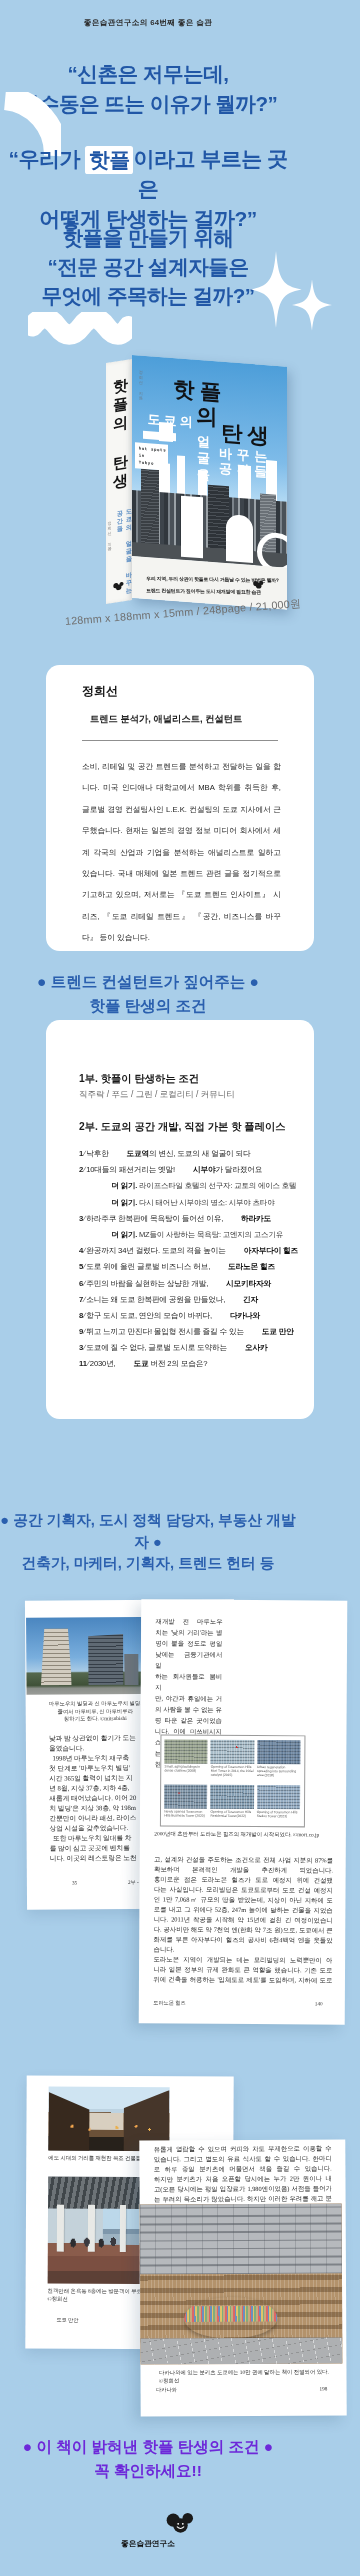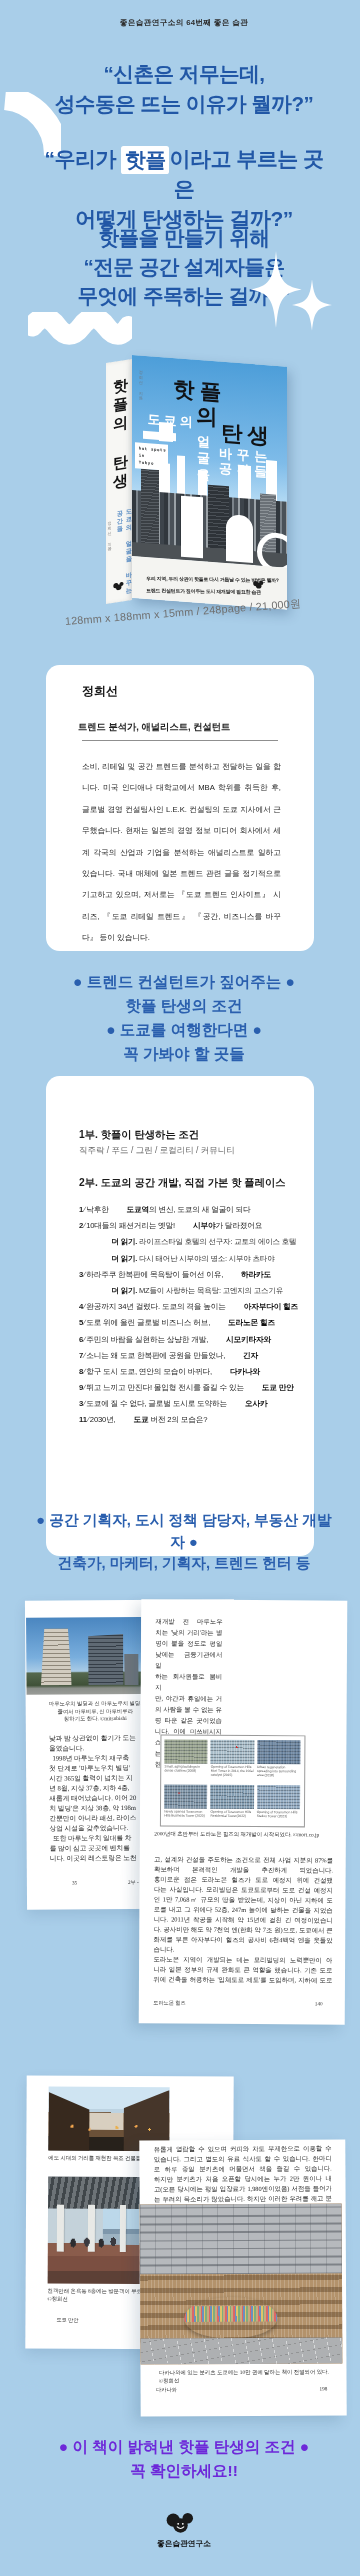--- a/index.html
+++ b/index.html
@@ -1,19 +1,19 @@
 <!DOCTYPE html>
 <html style="font-size:8.2px"><head>
 <meta charset="utf-8">
 <style>
   html,body{margin:0;padding:0;}
   body{font-family:"Liberation Sans",sans-serif;background:#8fb8d8;}
   .canvas{position:relative;width:361px;height:2576px;margin:0 auto;background:#A9CEE9;overflow:hidden;}
   .abs{position:absolute;}
-  .ctr{left:0;width:296px;text-align:center;padding-left:36px;}
+  .ctr{left:0;width:296px;text-align:center;}
 
   
   .series{top:17.5px;font-size:7.7px;font-weight:600;color:#2e2e2e;letter-spacing:0.3px;}
   .q{color:#2157A6;font-weight:800;letter-spacing:-0.5px;}
   .q1{top:59px;font-size:20.6px;line-height:30px;}
   .q2{top:144px;font-size:21px;line-height:30px;}
   .q3{top:223px;font-size:20.6px;line-height:29px;}
   .hl{background:#ffffff;border-radius:2.6px;padding:1.5px 3.6px 4.1px 3.6px;}
 
   
@@ -59,30 +59,30 @@
   .tg1{top:215px;} .tg2{top:227px;}
   .cover-logo{position:absolute;left:121px;top:216px;transform:rotate(-4deg);}
 
   .specs{left:62px;top:606px;width:242px;text-align:center;transform:rotate(-4.4deg);
          font-size:10.8px;color:#707070;font-weight:500;white-space:nowrap;letter-spacing:0.2px;}
 
   
   .card{background:#ffffff;border-radius:13.4px;}
   .card1{left:46px;top:665px;width:268px;height:286px;}
   .a-name{position:absolute;left:36px;top:17.5px;font-size:12px;font-weight:800;color:#151515;}
-  .a-role{position:absolute;left:32px;top:48px;font-size:9.3px;font-weight:700;color:#222;margin-top:8px;}
+  .a-role{position:absolute;left:44px;top:48px;font-size:9.3px;font-weight:700;color:#222;}
   .a-div{position:absolute;left:36px;top:75px;width:196px;height:1px;background:#8f8f8f;}
   .a-bio{position:absolute;left:36px;top:91px;width:199px;font-size:7.7px;line-height:21.4px;color:#222;
          text-align:justify;word-break:break-all;}
 
   .pitch{top:970px;font-size:15.5px;line-height:24px;color:#2A5FAE;font-weight:600;}
   .aud{top:1510px;font-size:14.7px;line-height:21.6px;color:#2A5FAE;font-weight:600;}
   .outro{top:2435px;font-size:15.5px;line-height:24px;color:#6d28d9;font-weight:600;}
 
-  .card2{left:46px;top:1076px;width:268px;height:480px;}
+  .card2{left:46px;top:1020px;width:268px;height:399px;}
   .p1t{position:absolute;left:33px;top:52px;font-size:10.3px;font-weight:800;color:#1a1a1a;}
   .p1s{position:absolute;left:33px;top:69px;font-size:8.5px;color:#666;}
   .p2t{position:absolute;left:33px;top:100px;font-size:10.3px;font-weight:800;color:#1a1a1a;}
   .toc-list{position:absolute;left:33px;top:129px;width:222px;}
   .toc-item{font-size:7.7px;line-height:9.8px;margin-bottom:6.4px;color:#222;white-space:nowrap;letter-spacing:-0.2px;}
   .toc-item b{font-weight:800;color:#111;padding-left:16px;}
   .toc-item .n{font-weight:700;}
   .toc-item .sl{color:#555;padding:0 1px;}
   .toc-item.rm{margin-left:16.5px;font-size:7.5px;color:#333;}
 

